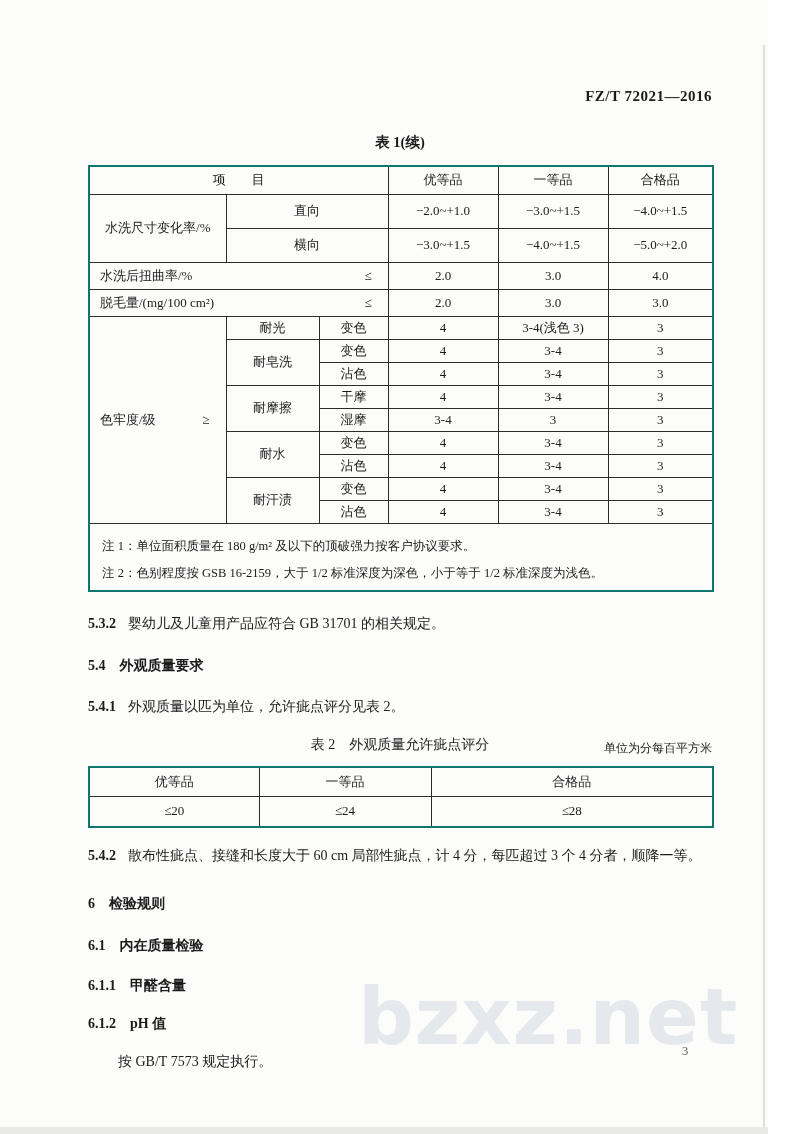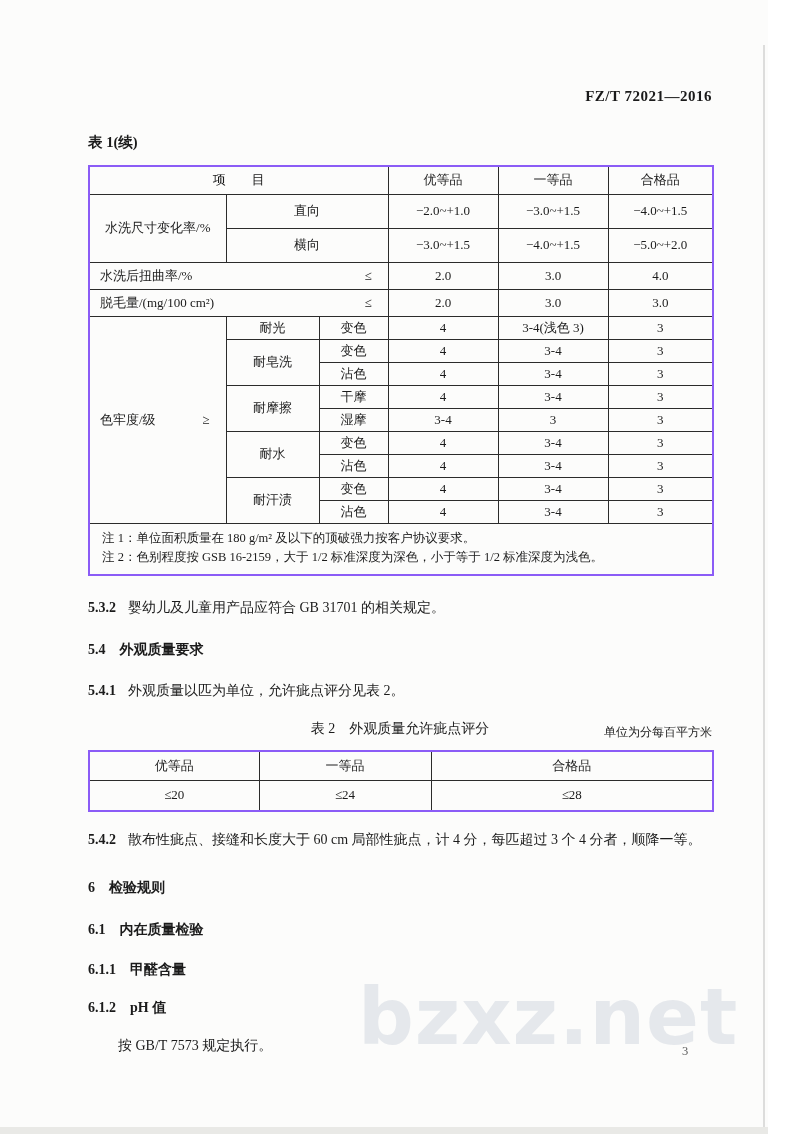--- a/index.html
+++ b/index.html
@@ -14,48 +14,49 @@
   .content{position:absolute;left:88px;top:0;width:624px;}
   .header-code{
     margin-top:88px;
     text-align:right;
     font-weight:bold;
     font-size:15px;
     letter-spacing:0.5px;
   }
   .tbl-title{
     margin-top:28px;
+    text-align:center;
     font-weight:bold;
     font-size:14.5px;
   }
   table.std{
     margin-top:13px;
     border-collapse:collapse;
     width:624px;
     table-layout:fixed;
     font-size:13px;
   }
   table.std td{
     border:1px solid #2b2b2b;
     text-align:center;
     vertical-align:middle;
     padding:0 2px;
     overflow:hidden;
   }
-  table.std{border:2px solid #8b5cf6;}
+  table.std{border:2px solid #0f766e;}
   .r-head{height:28px;}
   .r-dim{height:34px;}
   .r-op{height:27px;}
   .r-fast{height:23px;}
   .cell-flex{
     display:flex;justify-content:space-between;align-items:center;
     padding:0 14px 0 8px;
   }
   .notes-cell{text-align:left !important;padding:5px 8px 7px 12px !important;}
-  .note-line{font-size:12.5px;line-height:19px;}
+  .note-line{font-size:12.5px;line-height:19px;margin-top:8px;}
   .clause{margin-top:22px;font-size:14px;line-height:19px;}
   .clause .num{font-weight:bold;margin-right:12px;}
   .heading{font-weight:bold;font-size:14px;margin-top:24px;}
   .heading .num{margin-right:14px;}
   .para-indent{margin-top:20px;font-size:14px;padding-left:30px;}
   .tbl2-caption{
     margin-top:20px;
     position:relative;
     height:20px;
   }

